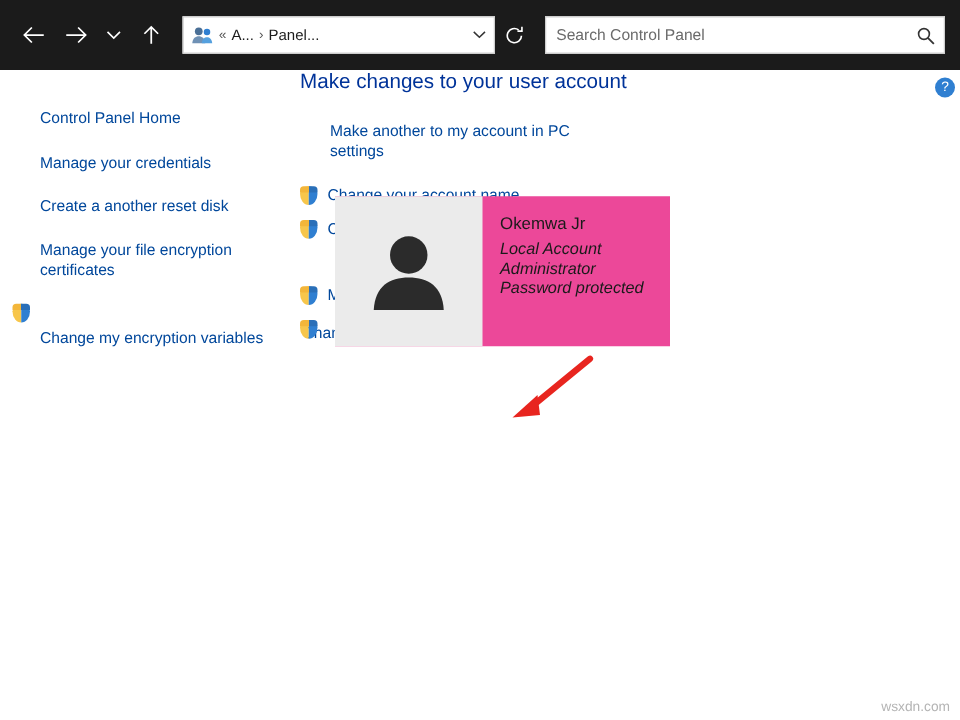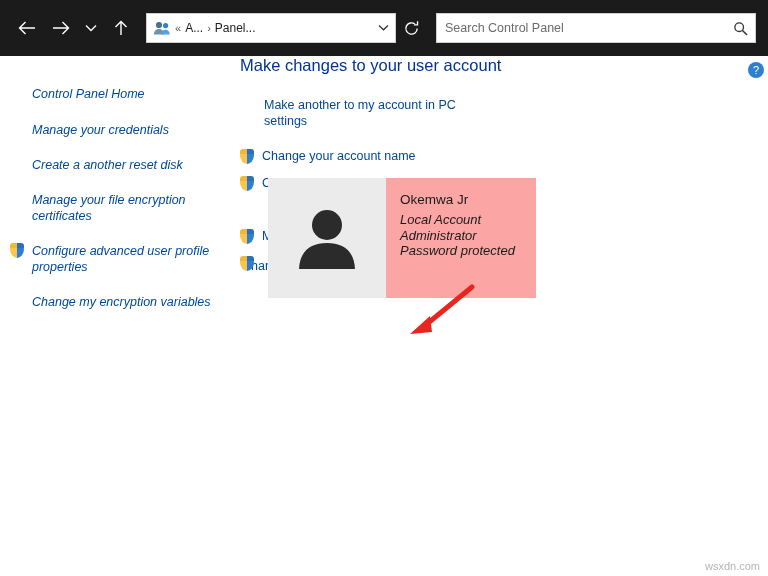--- a/index.html
+++ b/index.html
@@ -120,25 +120,24 @@
   
   .content {
     position: relative;
     height: 520px;
     background: #ffffff;
   }
 
   .sidebar {
     position: absolute;
     left: 0;
-    top: 8px;
+    top: 0;
     width: 228px;
-    padding-top: 18px;
+    padding-top: 26px;
     box-sizing: border-box;
-    font-style: italic;
   }
   .side-link {
     color: #00479b;
     font-size: 12.5px;
     line-height: 16px;
     padding: 4px 10px 4px 32px;
     position: relative;
     cursor: pointer;
   }
   .side-link.first { margin-bottom: 12px; }
@@ -227,24 +226,24 @@
     font-size: 12.5px;
     line-height: 15px;
     margin-top: 3px;
     margin-left: -20px;
   }
 
   
   .account-panel {
     position: absolute;
     left: 268px;
-    top: 122px;
+    top: 101px;
     width: 268px;
     height: 120px;
-    background: #fca5a5;
+    background: #ec4899;
     display: flex;
     align-items: stretch;
   }
   .account-pic {
     width: 118px;
     background: #ebebeb;
     display: flex;
     align-items: center;
     justify-content: center;
   }
@@ -382,21 +381,20 @@
     </div>
     <div class="side-link">
       <span>Manage your file encryption certificates</span>
     </div>
     <div class="side-link">
       <span class="shield">
         <span class="s-l"></span>
           <span class="s-r"></span>
           <span class="s-top"></span>
       </span>
-      <span>Configure advanced user profile properties</span>
     </div>
     <div class="side-link">
       <span>Change my encryption variables</span>
     </div>
   </div>
 
   <div class="main">
     <h1 class="page-title">Make changes to your user account</h1>
 
     <div class="links-col">

